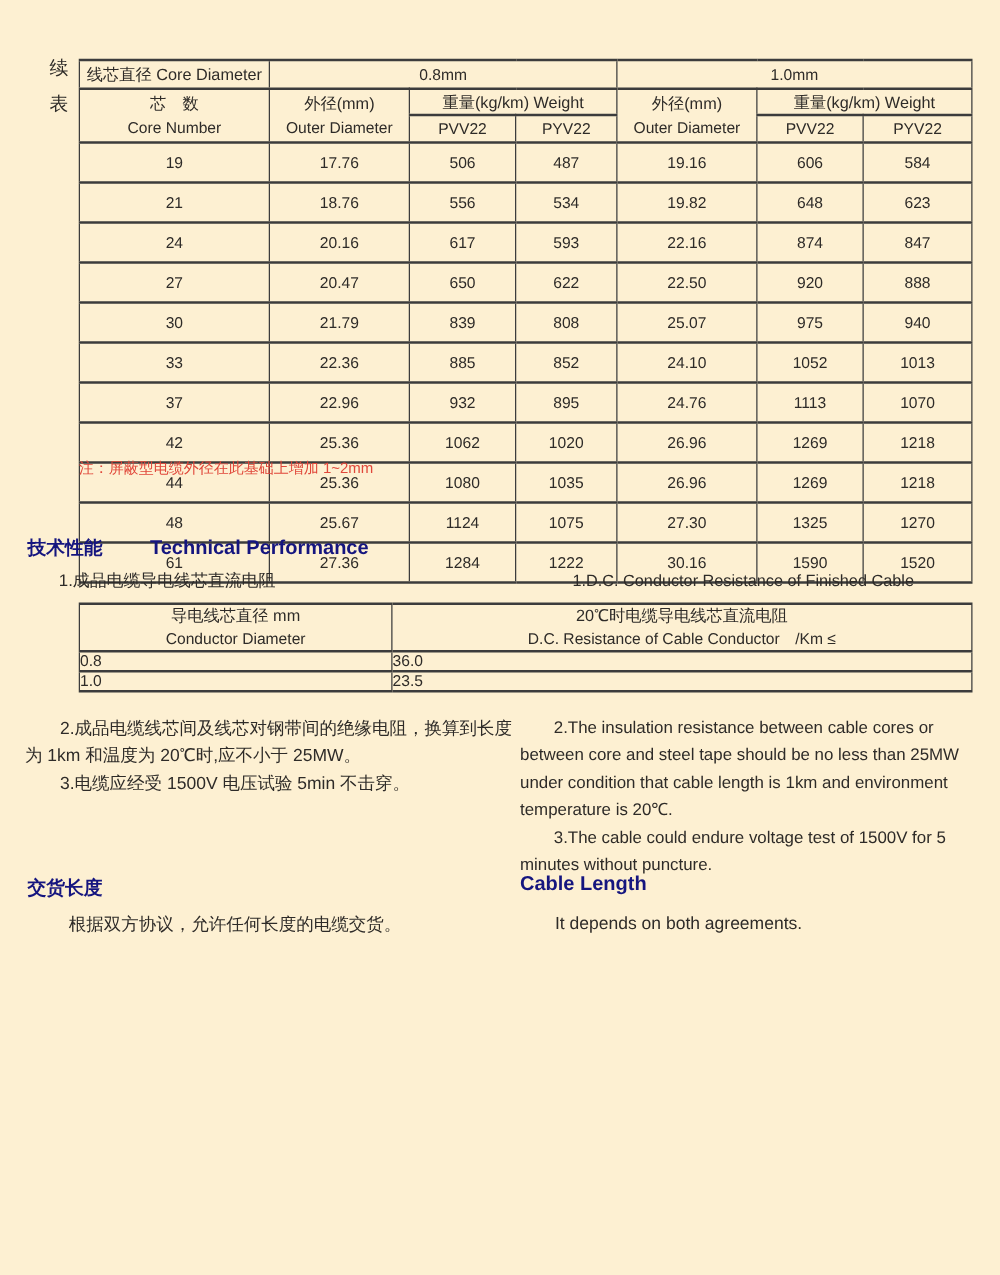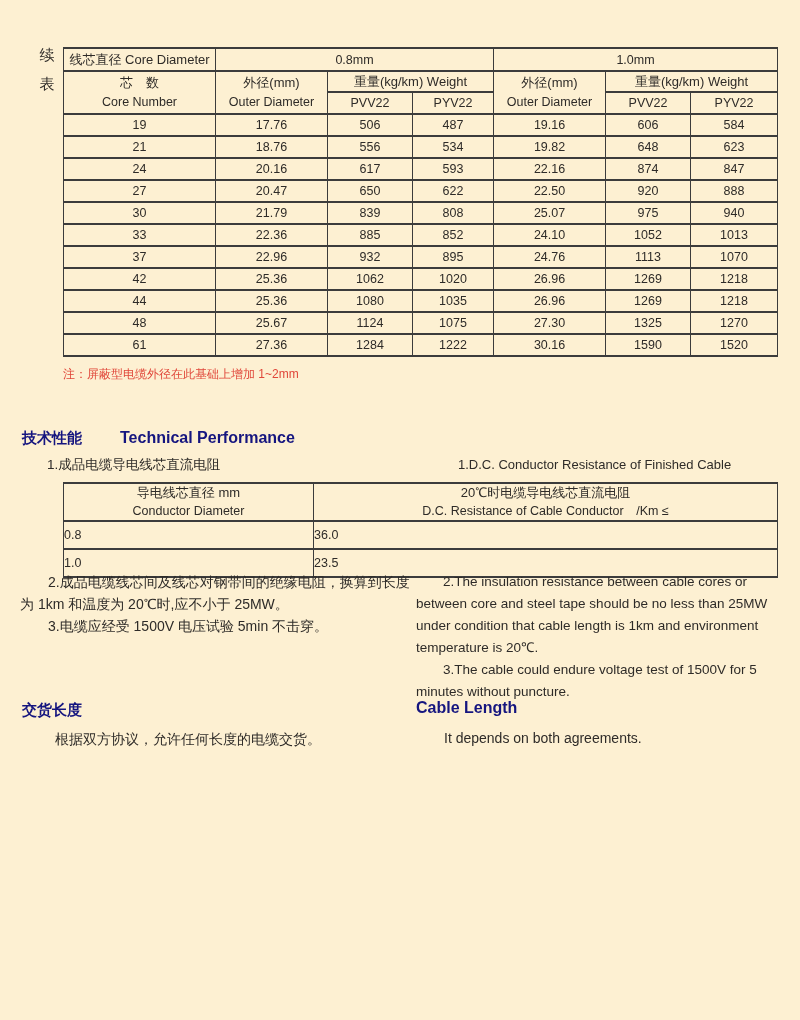--- a/index.html
+++ b/index.html
@@ -24,21 +24,21 @@
   }
   table.spec th,table.spec td{
     border-top:2px solid #3c3c3c;border-bottom:2px solid #3c3c3c;
     border-left:1.5px solid #3c3c3c;border-right:1.5px solid #3c3c3c;
     padding:0;text-align:center;font-weight:normal;vertical-align:middle;
     overflow:hidden;white-space:nowrap;
   }
   table.spec tr.h1{height:23px;margin-left:32px;}
   table.spec tr.h2{height:21px;margin-top:41px;}
   table.spec tr.h3{height:22px;}
-  table.spec tbody tr{height:22px;}
+  table.spec tbody tr{height:32px;}
   table.spec .two-line{line-height:1.45;font-size:12.5px;}
   table.spec .zh-line{font-size:13px;}
   
   .note-zh{
     position:absolute;left:63px;top:366px;
     color:#e0473a;font-size:12px;white-space:nowrap;
   }
   .note-en{
     position:absolute;left:415px;top:364px;width:374px;
     color:#e0473a;font-size:11px;line-height:17px;text-indent:2.5em;
@@ -59,21 +59,21 @@
     position:absolute;left:63px;top:482px;width:714px;
     border-collapse:collapse;table-layout:fixed;
     font-size:12.5px;color:#2e2b28;
   }
   table.resist th,table.resist td{
     border-top:2px solid #3c3c3c;border-bottom:2px solid #3c3c3c;
     border-left:1.5px solid #3c3c3c;border-right:1.5px solid #3c3c3c;
     padding:0;font-weight:normal;vertical-align:middle;white-space:nowrap;
   }
   table.resist thead tr{height:38px;}
-  table.resist tbody tr{height:28px;}
+  table.resist tbody tr{height:16px;}
   table.resist .zh-line{font-size:13px;line-height:1.45;}
   table.resist .en-line{font-size:12.5px;line-height:1.3;}
   
   .paras-zh{position:absolute;left:20px;top:571px;width:392px;font-size:14px;line-height:22px;}
   .paras-en{position:absolute;left:416px;top:571px;width:374px;font-size:13.5px;line-height:22px;}
   .paras-zh p,.paras-en p{margin:0;text-indent:2em;}
   
   .delivery-zh{position:absolute;left:20px;top:731px;width:392px;font-size:14px;text-indent:2.5em;}
   .delivery-en{position:absolute;left:416px;top:730px;width:374px;font-size:14px;text-indent:2em;}
 </style>

